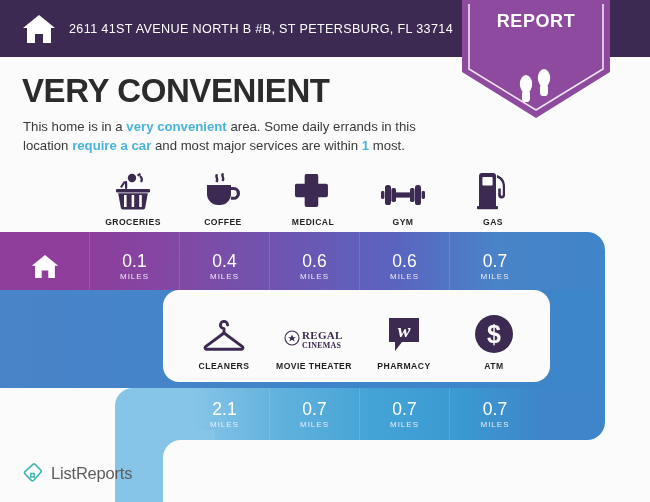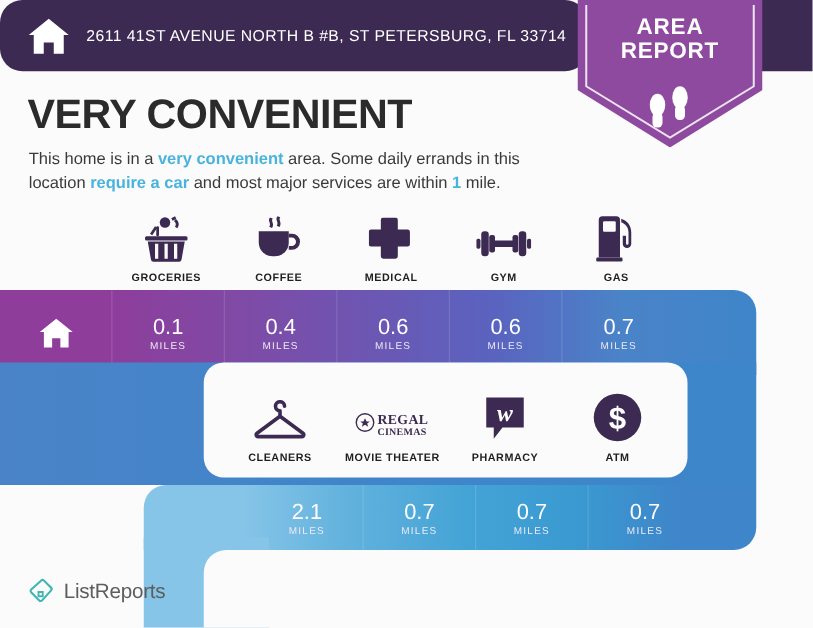--- a/index.html
+++ b/index.html
@@ -6,21 +6,21 @@
   body {
     width:650px; height:502px; overflow:hidden;
     font-family:"Liberation Sans", sans-serif;
     background:#fafafa; position:relative;
   }
   .page { position:absolute; inset:0; background:#fbfbfb; }
 
   
   .header {
     position:absolute; left:0; top:0; width:470px; height:57px;
-    background:#3c2a52; display:flex; align-items:center;border-radius:18px;
+    background:#3c2a52; display:flex; align-items:center;
   }
   .header-home { width:34px; height:30px; margin-left:22px; flex:none; }
   .header-addr {
     color:#ffffff; font-size:12.6px; letter-spacing:.35px;
     margin-left:13px; white-space:nowrap; font-weight:400;
   }
   .header-strip {
     position:absolute; left:470px; top:0; width:180px; height:57px;
     background:#3c2a52;
   }
@@ -86,21 +86,21 @@
   .whitecut {
     position:absolute; left:163px; top:290px; width:387px; height:92px;
     background:#fbfbfb; border-radius:16px;
   }
 
   .bar2 {
     position:absolute; left:115px; top:388px; width:490px; height:52px;
     background:linear-gradient(to right,#86c5e8 0%,#86c5e8 16%,#62b2dd 33%,#45a4d6 52%,#3a9ad1 70%,#3f85c9 88%,#3f85c9 100%);
     border-top-left-radius:18px; border-bottom-right-radius:18px;
   }
-  .bar2cells { position:absolute; inset:0; display:flex; padding-left:86px; }
+  .bar2cells { position:absolute; inset:0; display:flex; padding-left:65px; }
 
   .lowerblue {
     position:absolute; left:115px; top:430px; width:100px; height:72px;
     background:#86c5e8;
   }
   .lowerwhite {
     position:absolute; left:163px; top:440px; width:487px; height:62px;
     background:#fbfbfb; border-top-left-radius:18px;
   }
 
@@ -137,28 +137,27 @@
       <path fill="#8e4a9e" d="M0 0 H148 V72 L74 118 L0 72 Z"></path>
       <path fill="none" stroke="#ffffff" stroke-width="1.6" opacity=".85" d="M7 4 V69 L74 110 L141 69 V4"></path>
       <g fill="#ffffff">
         <ellipse cx="64" cy="84" rx="6.2" ry="9"></ellipse>
         <rect x="60" y="90" width="8" height="12" rx="3.6"></rect>
         <ellipse cx="82" cy="78" rx="6.2" ry="9"></ellipse>
         <rect x="78" y="84" width="8" height="12" rx="3.6"></rect>
       </g>
     </svg>
     <div class="badge-text">
-      <div>AREA</div>
       <div>REPORT</div>
     </div>
   </div>
 
   <div class="title">VERY CONVENIENT</div>
   <div class="blurb">
-    <span>This home is in a </span><span class="hl">very convenient</span><span> area. Some daily errands in this location </span><span class="hl">require a car</span><span> and most major services are within </span><span class="hl">1</span><span> mile.</span>
+    <span>This home is in a </span><span class="hl">very convenient</span><span> area. Some daily errands in this location </span><span class="hl">require a car</span><span> and most major services are within </span><span class="hl">1</span><span> most.</span>
   </div>
 
   <div class="iconrow r1">
     <div class="icell">
       <div class="iglyph">
         <svg width="40" height="38" viewBox="0 0 40 38">
           <g fill="#3c2a52">
             <circle cx="19" cy="6" r="4.2"></circle>
             <path d="M24 2.6 l3 -1.6 1.1 2 -3 1.6z"></path>
             <path d="M27.5 3.2 c2.6 1.6 3.4 5 1.3 7.4 l-1.8 -1.2 c1.2 -1.5 .7 -3.5 -.8 -4.4z"></path>

